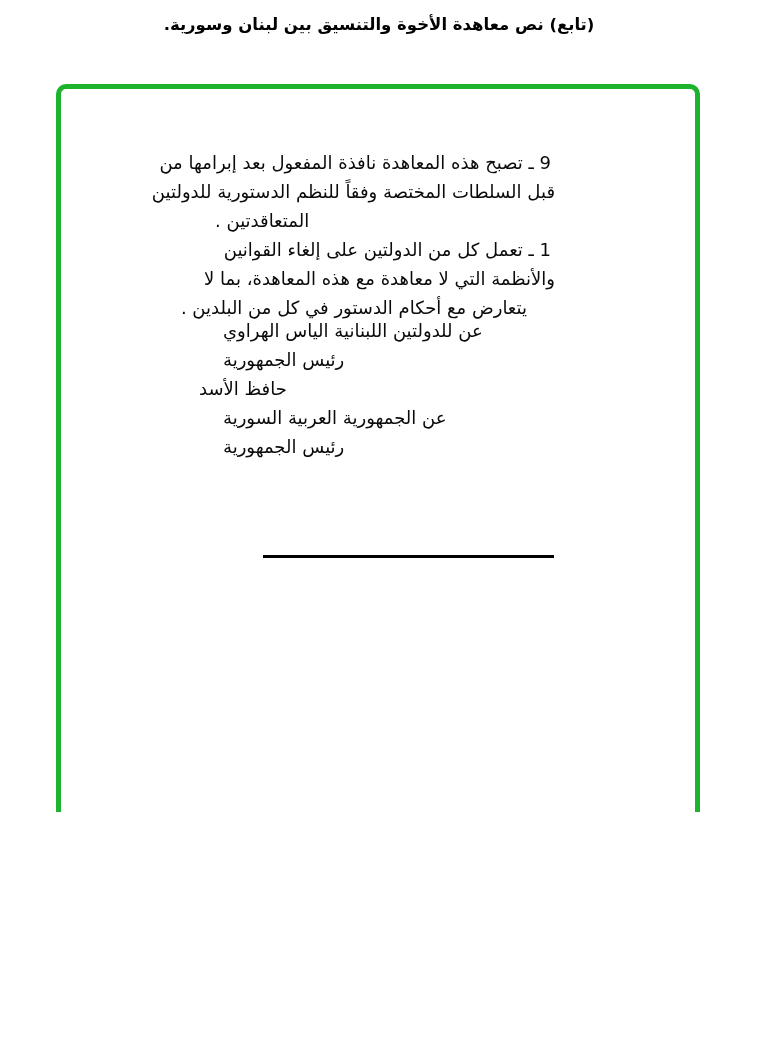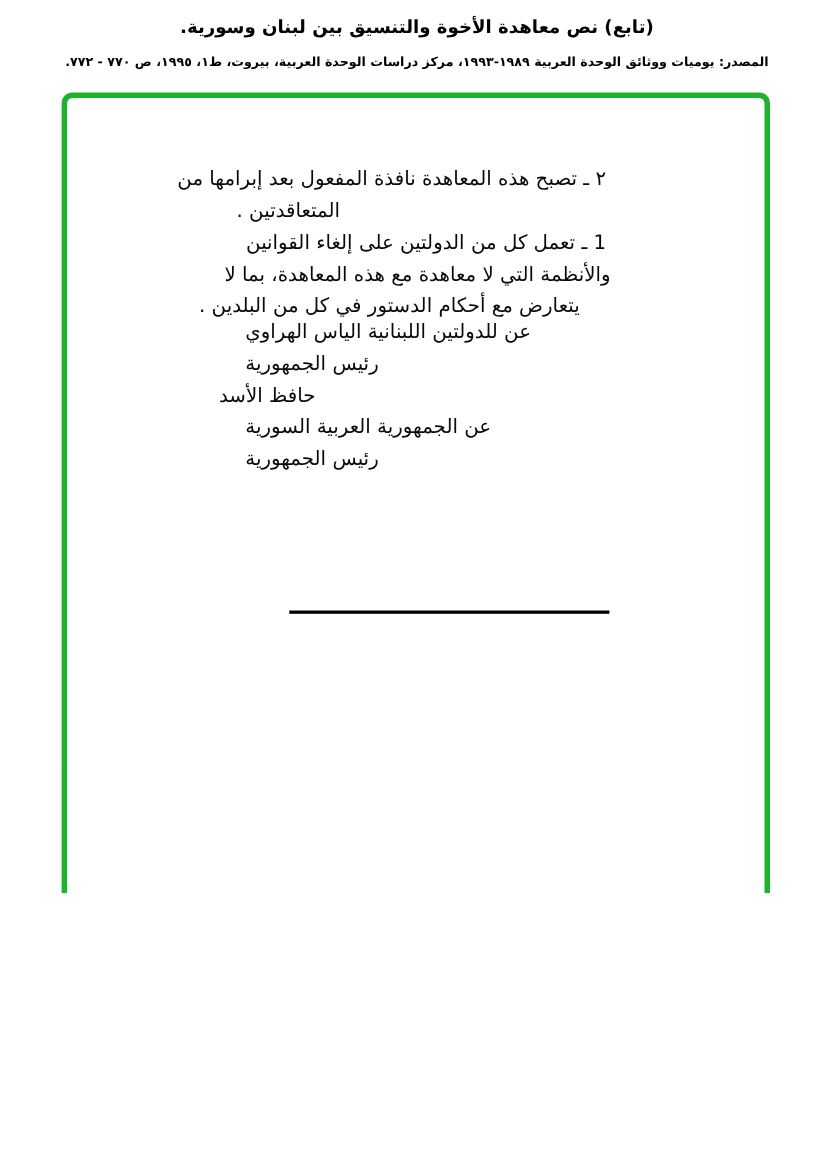--- a/index.html
+++ b/index.html
@@ -77,26 +77,26 @@
     line-height: 26px;
   }
 </style>
 </head>
 <body>
 
 <div class="page">
 
   <div class="title">(تابع) نص معاهدة الأخوة والتنسيق بين لبنان وسورية.</div>
 
-  <div class="source">المصدر: يوميات ووثائق الوحدة العربية ١٩٨٩-١٩٩٣، مركز دراسات الوحدة العربية، بيروت، ط١، ١٩٩٥، ص ٧٧٠ - ٧٧٢.</div>
 
   <div class="frame">
 
     <div class="text-col">
-      <div class="line first">٢ ـ تصبح هذه المعاهدة نافذة المفعول بعد إبرامها من</div>
+      <div class="line first">9 ـ تصبح هذه المعاهدة نافذة المفعول بعد إبرامها من</div>
+      <div class="line full">قبل السلطات المختصة وفقاً للنظم الدستورية للدولتين</div>
       <div class="line ind30">المتعاقدتين .</div>
       <div class="line first">1 ـ تعمل كل من الدولتين على إلغاء القوانين</div>
       <div class="line full">والأنظمة التي لا معاهدة مع هذه المعاهدة، بما لا</div>
       <div class="line ind28">يتعارض مع أحكام الدستور في كل من البلدين .</div>
 
       <div class="sigs">
         <div class="line sig">عن للدولتين اللبنانية الياس الهراوي</div>
         <div class="line sig">رئيس الجمهورية</div>
         <div class="line sig outdent">حافظ الأسد</div>
         <div class="line sig">عن الجمهورية العربية السورية</div>

